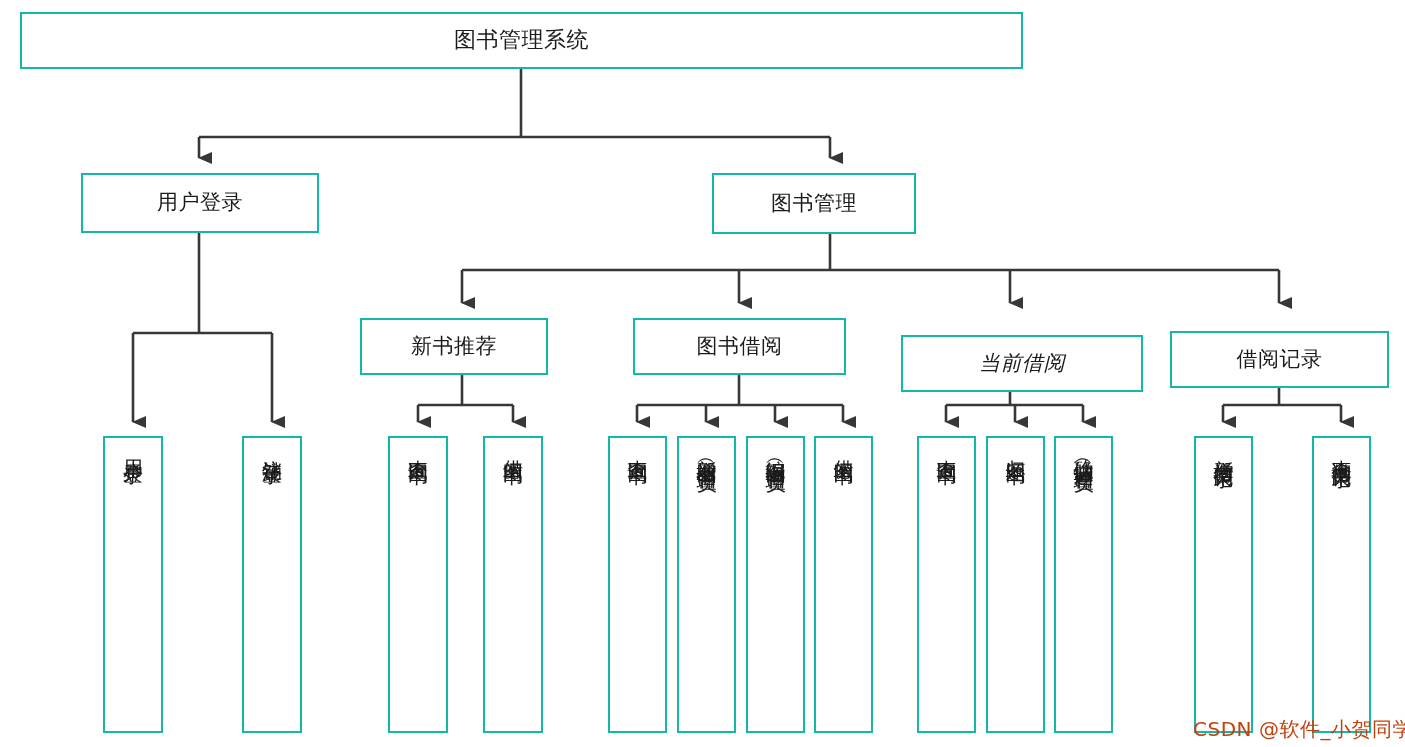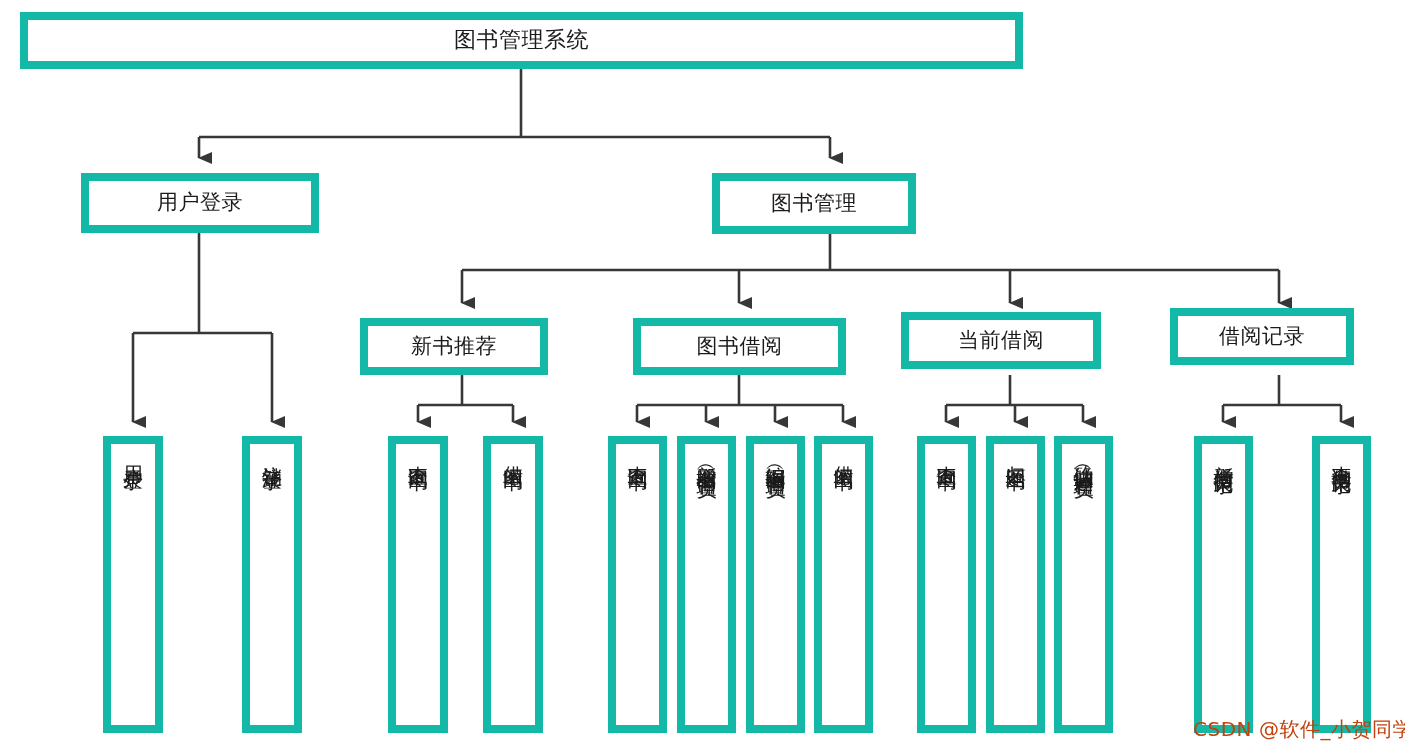--- a/index.html
+++ b/index.html
@@ -21,21 +21,21 @@
   #wires {
     position: absolute;
     left: 0;
     top: 0;
     width: 1405px;
     height: 747px;
   }
   .node {
     position: absolute;
     box-sizing: border-box;
-    border: 8px solid #14b8a6;
+    border: 2px solid #14b8a6;
     background: #ffffff;
     display: flex;
     align-items: center;
     justify-content: center;
     color: #1b1b1b;
     z-index: 2;
   }
   .node-label {
     display: block;
     text-align: center;
@@ -144,25 +144,25 @@
   </div>
 
   <div class="node horiz" style="left:360px; top:318px; width:188px; height:57px;">
     <span class="node-label">新书推荐</span>
   </div>
 
   <div class="node horiz" style="left:633px; top:318px; width:213px; height:57px;">
     <span class="node-label">图书借阅</span>
   </div>
 
-  <div class="node horiz" style="left:901px; top:312px; width:200px; height:57px;">
+  <div class="node horiz" style="left:901px; top:335px; width:242px; height:57px;font-style:italic;">
     <span class="node-label">当前借阅</span>
   </div>
 
-  <div class="node horiz" style="left:1170px; top:308px; width:184px; height:57px;">
+  <div class="node horiz" style="left:1170px; top:331px; width:219px; height:57px;">
     <span class="node-label">借阅记录</span>
   </div>
 
   <div class="node vert" style="left:103px; top:436px; width:60px; height:297px;">
     <span class="node-label">用户登录</span>
   </div>
 
   <div class="node vert" style="left:242px; top:436px; width:60px; height:297px;">
     <span class="node-label">注销登录</span>
   </div>

